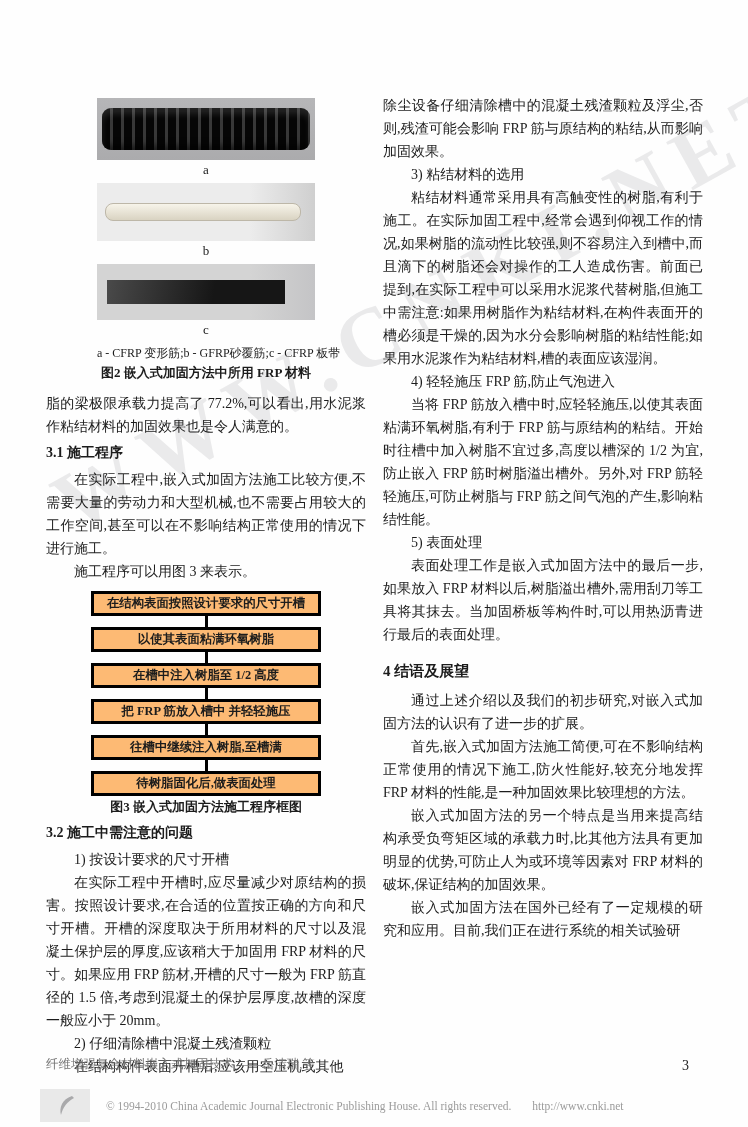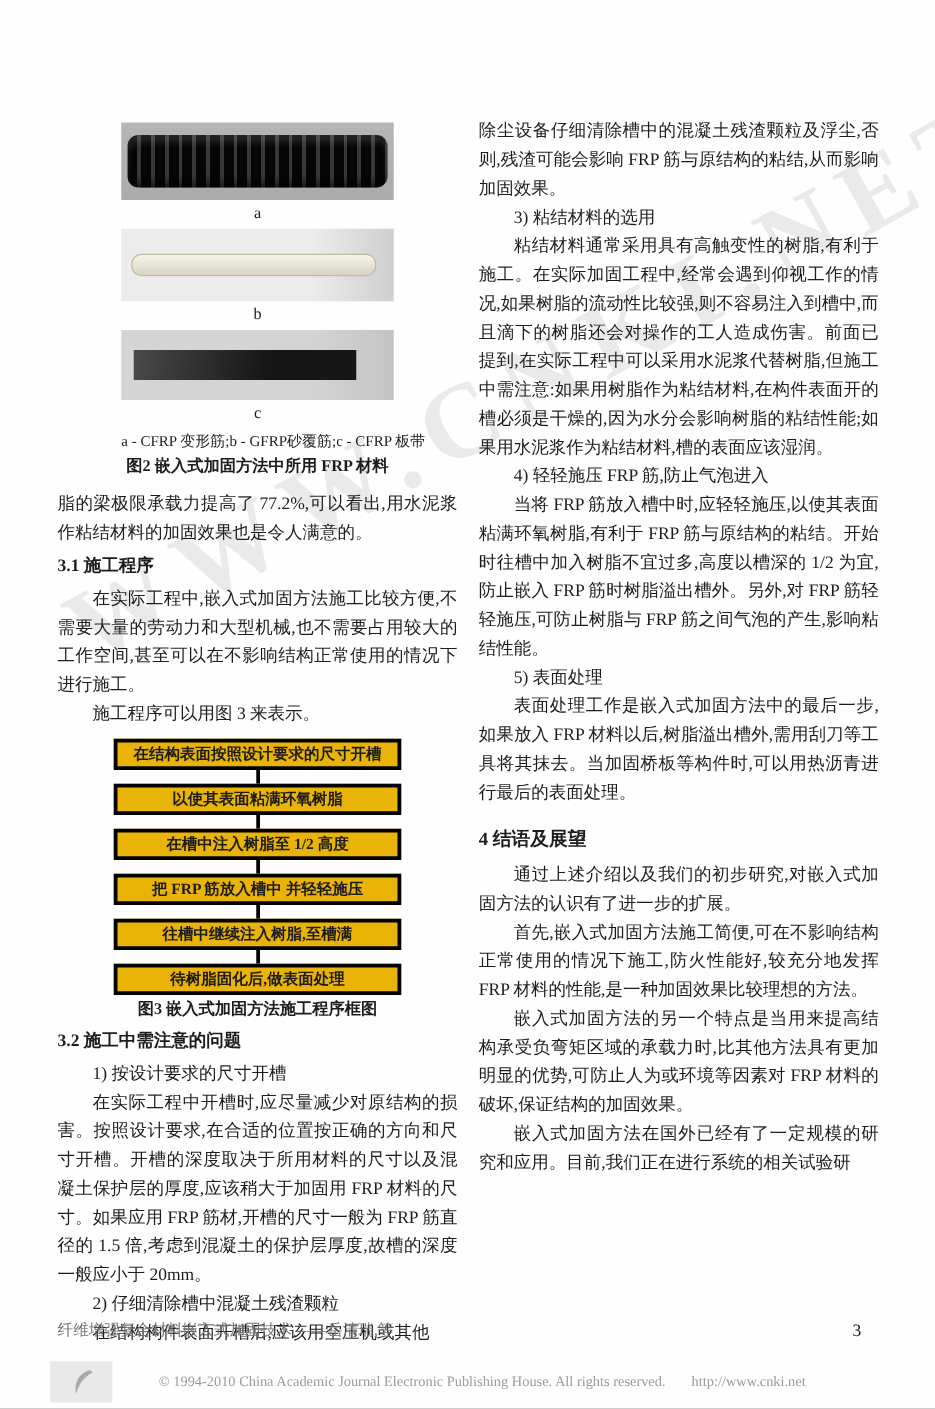--- a/index.html
+++ b/index.html
@@ -37,30 +37,30 @@
   .bar-sand { height:16px; width:96%; border-radius:8px;
     background:linear-gradient(#f7f4ea,#d9d3c2); border:1px solid #bdb7a8; }
   .photo-c { height:56px; background:linear-gradient(90deg,#d4d4d4 70%,#c4c4c6); display:flex; align-items:center; padding:0 10px; }
   .bar-strip { height:24px; width:90%; background:linear-gradient(100deg,#4a4a4a,#161616 60%); }
   .photo-label { text-align:center; font-size:13px; line-height:18px; margin:1px 0 4px 0; }
   .fig-legend { font-size:12px; text-align:center; margin:6px 0 2px 0; white-space:nowrap; }
   .fig-caption { font-size:13px; font-weight:bold; text-align:center; margin:2px 0 8px 0; }
 
   
   .flowchart { width:240px; margin:8px auto 2px auto; }
-  .fc-box { border:3px solid #000; background:#eab308; width:218px; margin:0 auto;
+  .fc-box { border:3px solid #000; background:#fdba74; width:218px; margin:0 auto;
     font-size:12.4px; line-height:17px; text-align:center; padding:1px 3px; font-weight:600; }
   .fc-conn { width:3px; height:11px; background:#000; margin:0 auto; }
 
   
   .footnote-left { position:absolute; left:46px; top:1056px; font-size:12.5px; color:#737373; z-index:1; }
   .page-number { position:absolute; left:682px; top:1058px; font-size:14px; z-index:1; }
   .footer-bar { position:absolute; left:40px; top:1089px; display:flex; align-items:center; z-index:1; }
   .cnki-logo { width:50px; height:33px; background:#e9e9e9; display:flex; align-items:center; justify-content:center; }
-  .footer-text { margin-left:37px; font-size:11.5px; color:#9b9b9b; font-family:"Liberation Serif",serif; }
+  .footer-text { margin-left:16px; font-size:11.5px; color:#9b9b9b; font-family:"Liberation Serif",serif; }
   .footer-text .url { margin-left:18px; }
 </style>
 </head>
 <body>
 
 <div class="page">
 
   <div class="watermark">WWW.CNKI.NET</div>
 
   <div class="col col-left">

